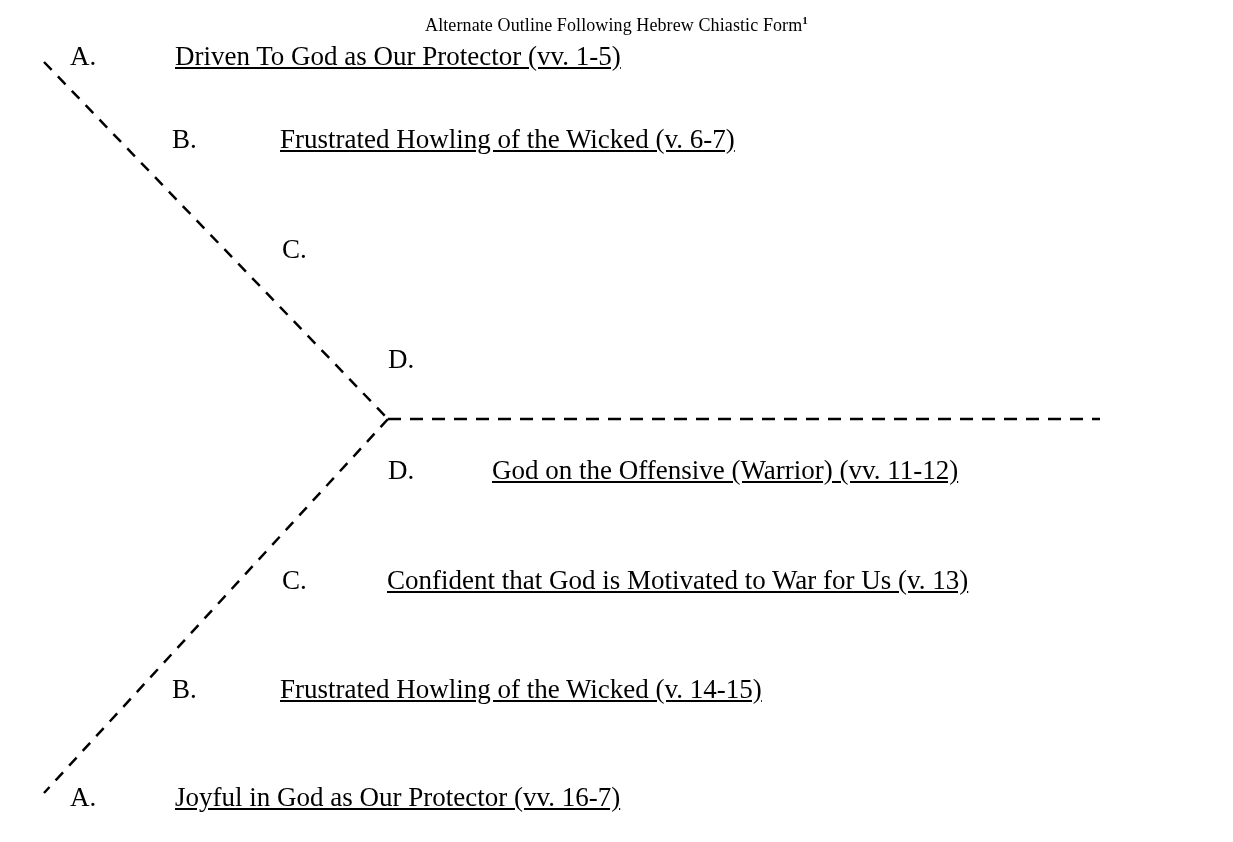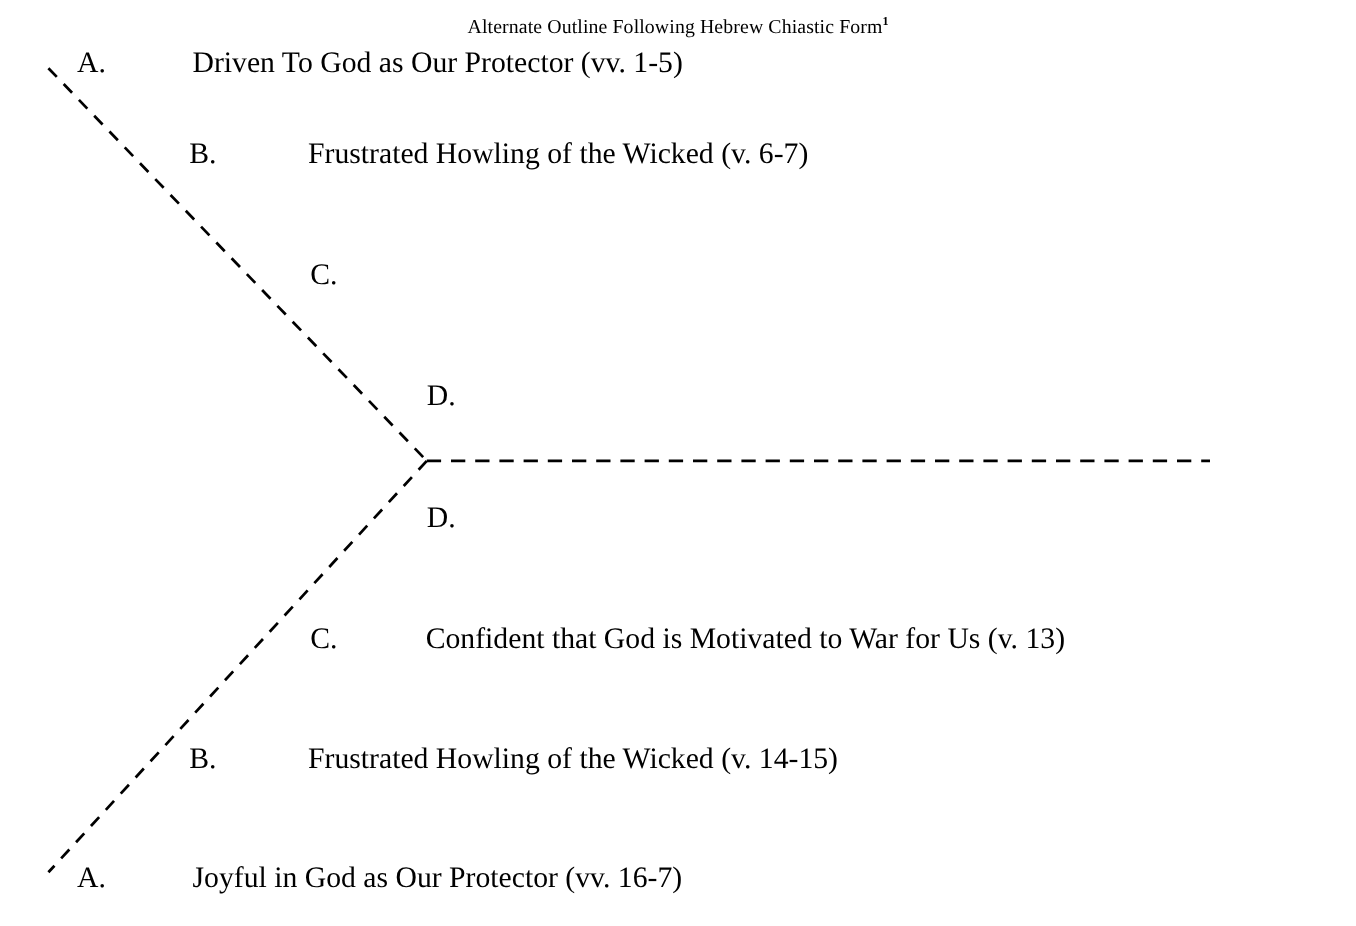--- a/index.html
+++ b/index.html
@@ -47,20 +47,21 @@
     align-items: baseline;
     font-size: 27px;
     line-height: 1.1;
     white-space: nowrap;
   }
   .row .marker {
     display: inline-block;
   }
   .row .text {
     display: inline-block;
+    text-decoration: underline;
   }
   
   .lvl-a { left: 70px; }
   .lvl-a .marker { width: 105px; }
   .lvl-b { left: 172px; }
   .lvl-b .marker { width: 108px; }
   .lvl-c { left: 282px; }
   .lvl-c .marker { width: 105px; }
   .lvl-d { left: 388px; }
   .lvl-d .marker { width: 104px; }
@@ -93,20 +94,21 @@
   <div class="row lvl-c" style="top:235px;">
     <span class="marker">C.</span>
   </div>
 
   <div class="row lvl-d" style="top:345px;">
     <span class="marker">D.</span>
   </div>
 
   <div class="row lvl-d" style="top:456px;">
     <span class="marker">D.</span>
+    <span class="text">God on the Offensive (Warrior) (vv. 11-12)</span>
   </div>
 
   <div class="row lvl-c" style="top:566px;">
     <span class="marker">C.</span>
     <span class="text">Confident that God is Motivated to War for Us (v. 13)</span>
   </div>
 
   <div class="row lvl-b" style="top:675px;">
     <span class="marker">B.</span>
     <span class="text">Frustrated Howling of the Wicked (v. 14-15)</span>

